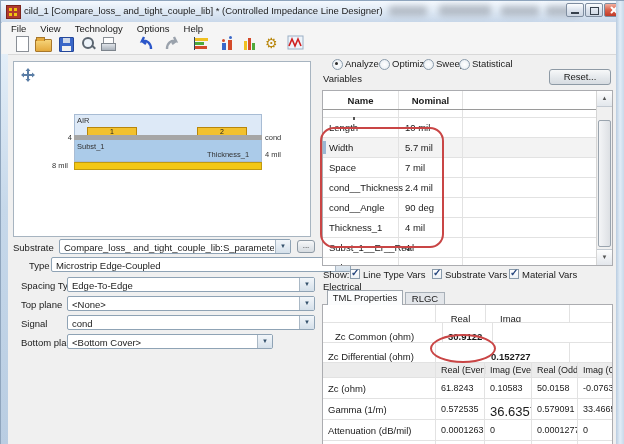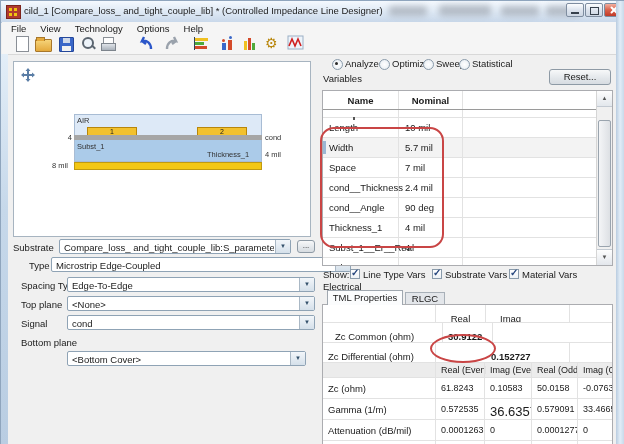--- a/index.html
+++ b/index.html
@@ -227,21 +227,21 @@
     <span class="arr">▼</span>
   </div>
 
   <span class="label" style="left:20px;top:317px;">Signal</span>
   <div class="combo" style="left:66px;top:314px;width:248px;">
     <span class="val">cond</span>
     <span class="arr">▼</span>
   </div>
 
   <span class="label" style="left:20px;top:336px;">Bottom plane</span>
-  <div class="combo" style="left:66px;top:333px;width:239px;margin-top:17px;">
+  <div class="combo" style="left:66px;top:333px;width:206px;">
     <span class="val">&lt;Bottom Cover&gt;</span>
     <span class="arr">▼</span>
   </div>
 
   <span class="radio sel" style="left:331px;top:58px;"></span>
   <span class="label" style="left:344px;top:57px;">Analyze</span>
   <span class="radio" style="left:378px;top:58px;"></span>
   <span class="label" style="left:391px;top:57px;">Optimize</span>
   <span class="radio" style="left:422px;top:58px;"></span>
   <span class="label" style="left:435px;top:57px;">Sweep</span>

